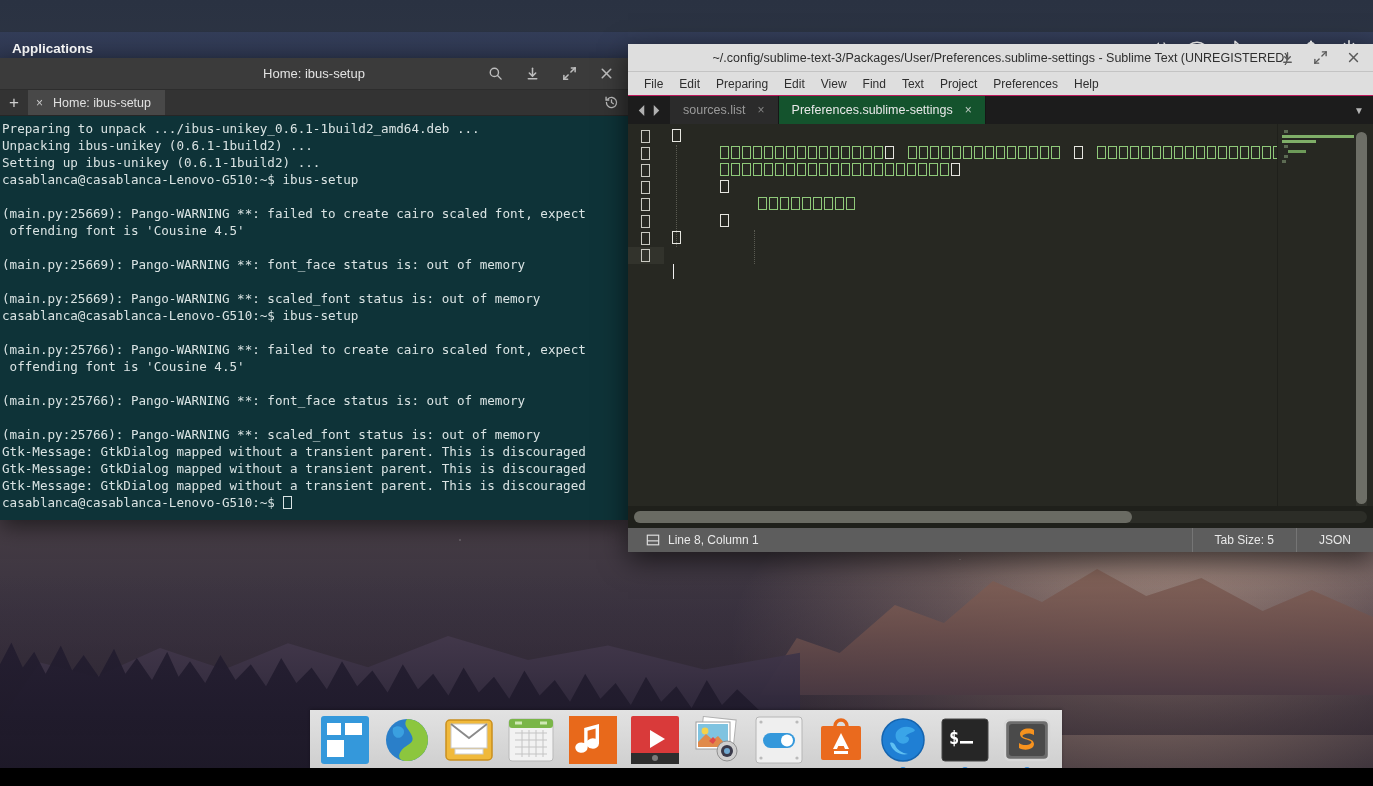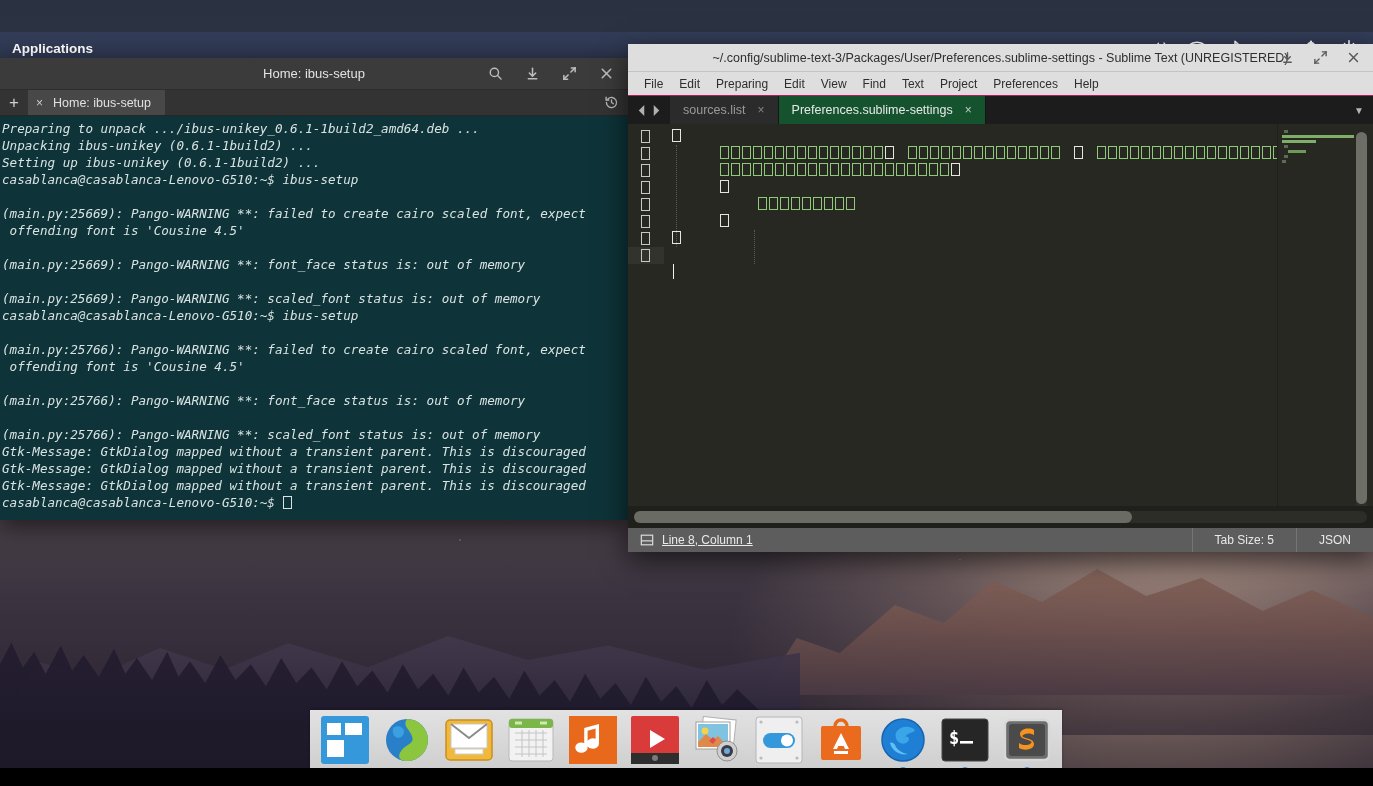--- a/index.html
+++ b/index.html
@@ -105,21 +105,21 @@
   .tterm-tab { background:#484848; display:flex; align-items:center; gap:10px;
     padding:0 14px 0 8px; color:#e0e0e0; font-size:12.5px; cursor:pointer; }
   .tterm-tab .x { font-size:12px; color:#c9c9c9; }
   #term-tabs .hist { margin-left:auto; width:34px; display:flex; align-items:center;
     justify-content:center; color:#bdbdbd; cursor:pointer; }
   #term-body {
     padding:4px 0 0 0; height:404px; overflow:hidden;
     font-family:"DejaVu Sans Mono","Liberation Mono",monospace;
     font-size:12.6px; line-height:17px; color:#d9e3e3; white-space:pre;
   }
-  #term-body .ln { padding-left:2px;font-style:italic; }
+  #term-body .ln { padding-left:2px; }
   .cursor-blk { display:inline-block; width:9px; height:13px; border:1px solid #d9e3e3;
     vertical-align:-2px; }
 
   
   #sub {
     position:absolute; left:628px; top:44px; width:745px; height:508px;
     background:#272822; z-index:70;
     box-shadow: 0 8px 26px rgba(0,0,0,.6);
     display:flex; flex-direction:column;
   }
@@ -161,21 +161,21 @@
   #vscroll { position:absolute; right:6px; top:8px; width:11px; height:390px;
     background:#2e2f29; border-radius:6px; }
   #vscroll .thumb { position:absolute; left:0; top:0; width:11px; height:372px;
     background:#6d6e66; border-radius:6px; }
   #hscroll-wrap { height:22px; background:#1f201b; display:flex; align-items:center; padding:0 6px; }
   #hscroll { flex:1; height:12px; background:#2c2d27; border-radius:6px; position:relative; }
   #hscroll .thumb { position:absolute; left:0; top:0; width:68%; height:12px;
     background:#6a6b63; border-radius:6px; }
   #sub-status { height:24px; background:#5d5d5d; display:flex; align-items:center;
     color:#e9e9e9; font-size:12px; }
-  #sub-status .left { display:flex; align-items:center; gap:8px; padding-left:12px;text-decoration:underline; }
+  #sub-status .left { display:flex; align-items:center; gap:8px; padding-left:18px; }
   #sub-status .right { margin-left:auto; display:flex; align-items:stretch; height:100%; }
   #sub-status .cell { padding:0 22px; display:flex; align-items:center;
     border-left:1px solid #757575; cursor:pointer; }
 
   
   #dock {
     position:absolute; left:310px; bottom:18px; width:752px; height:58px;
     background:linear-gradient(180deg,#e2e2e2,#cfcfcf);
     display:flex; align-items:flex-end; justify-content:center; gap:14px;
     padding:0 16px 2px 16px; z-index:40;

